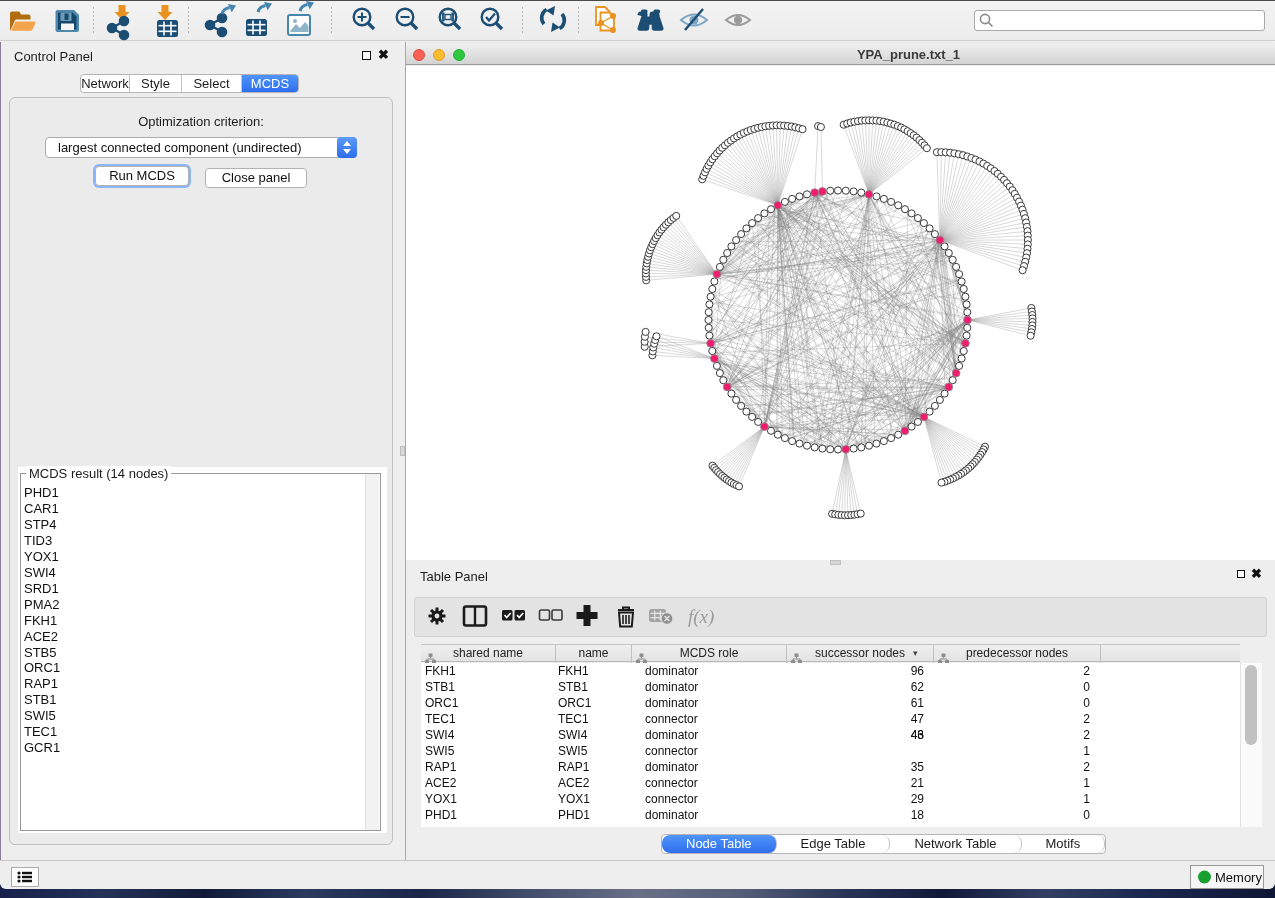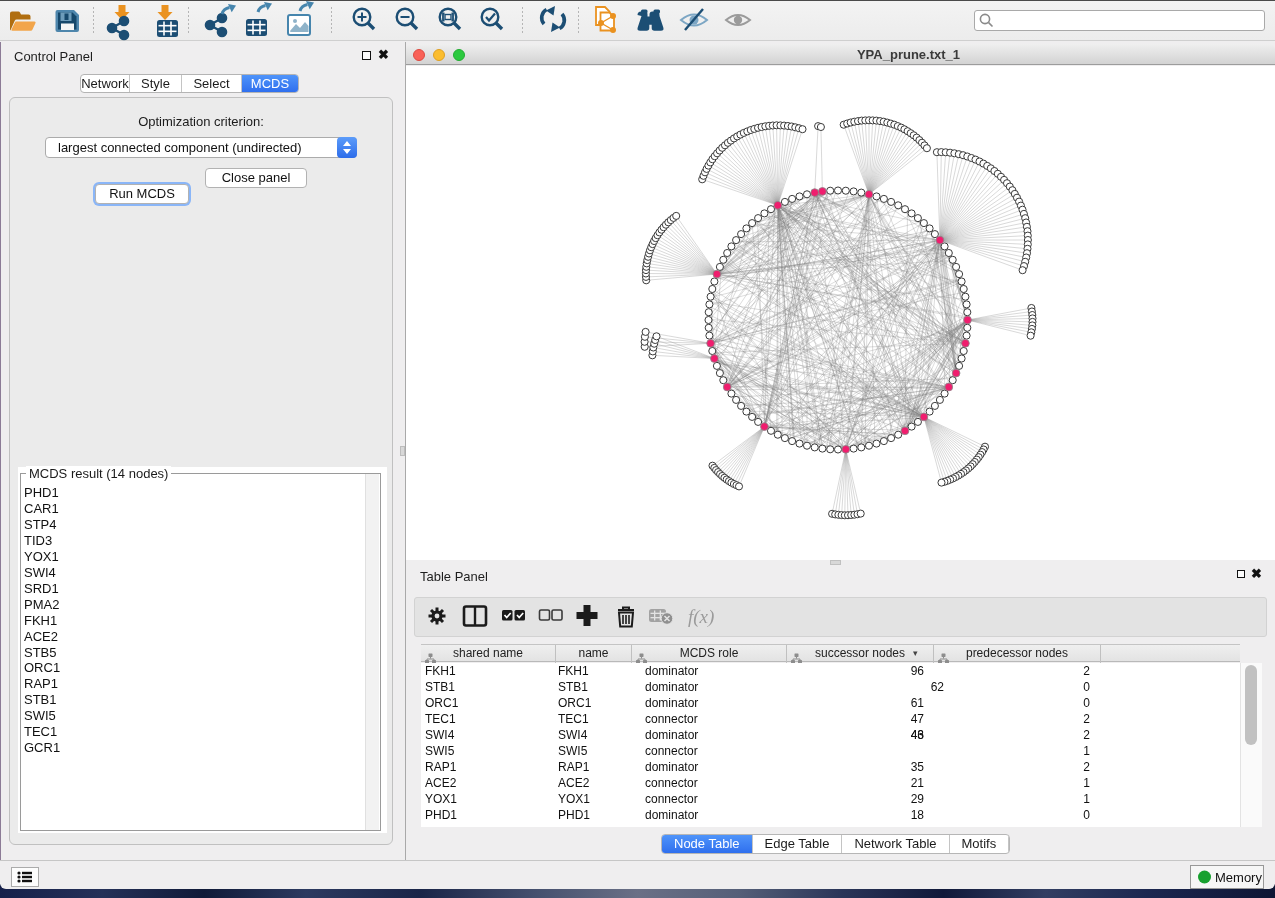--- a/index.html
+++ b/index.html
@@ -18,21 +18,21 @@
 #lp-close { left:378px; top:47px; font-size:13px; font-weight:bold; color:#111; }
 #tabs { left:80px; top:74px; height:19px; display:flex; border:1px solid #b4b4b4; border-radius:4px; overflow:hidden; background:#fff; }
 #tabs span { font-size:13px; color:#1b1b1b; line-height:17px; text-align:center; border-right:1px solid #c4c4c4; }
 #tabs span:nth-child(1){width:49px;} #tabs span:nth-child(2){width:52px;} #tabs span:nth-child(3){width:60px;} #tabs span:nth-child(4){width:56px;}
 #tabs span.active { background:linear-gradient(#4f94fa,#2f6fee); color:#fff; border-right:none; }
 #tabpane { left:9px; top:97px; width:384px; height:748px; background:#ebebeb; border:1px solid #c0c0c0; border-radius:6px; }
 #optlabel { left:9px; top:114px; width:384px; text-align:center; font-size:13px; color:#1b1b1b; }
 #selectbox { left:45px; top:137px; width:312px; height:21px; background:#fff; border:1px solid #ababab; border-radius:4px; font-size:13px; color:#111; line-height:19px; padding-left:12px; }
 #stepper { left:337px; top:137px; width:20px; height:21px; border-radius:4px; background:linear-gradient(#5c9cfa,#2c6cea); }
 .btn { position:absolute; height:20px; background:#fff; border:1px solid #b2b2b2; border-radius:4px; font-size:13px; color:#111; text-align:center; line-height:18px; }
-#runbtn { left:95px; top:184px; width:94px; box-shadow:0 0 0 2px rgba(128,176,250,0.9); }
+#runbtn { left:95px; top:166px; width:94px; box-shadow:0 0 0 2px rgba(128,176,250,0.9); }
 #closebtn { left:205px; top:168px; width:102px; }
 #listbox { left:18px; top:467px; width:369px; height:366px; background:#fff; }
 #fieldset { left:20px; top:473px; width:361px; height:358px; border:1px solid #9a9a9a; }
 #legend { left:26px; top:466px; background:#fff; padding:0 3px; font-size:13px; color:#1b1b1b; }
 #mcdslist { left:24px; top:485px; font-size:13px; color:#111; line-height:15.95px; }
 #lb-scroll { left:365px; top:474px; width:14px; height:356px; background:#f2f2f2; border-left:1px solid #e0e0e0; }
 
 #vdiv { left:400px; top:42px; width:6px; height:818px; background:#efeeef; }
 #vdivline { left:405px; top:42px; width:1px; height:818px; background:#a9a9a9; }
 #vhandle { left:400px; top:446px; width:5px; height:10px; background:#d8d8d8; border:1px solid #bdbdbd; }
@@ -48,21 +48,21 @@
 #tp-float { left:1237px; top:570px; width:8px; height:8px; border:1.5px solid #111; background:#fbfbfb; }
 #tp-close { left:1251px; top:566px; font-size:13px; font-weight:bold; color:#111; }
 #tp-toolbar { left:414px; top:597px; width:853px; height:40px; background:#e3e3e3; border:1px solid #d2d2d2; border-radius:3px; }
 #tblhead { left:421px; top:644px; width:819px; height:18px; background:linear-gradient(#efefef,#e3e3e3); border-top:1px solid #c4c4c4; border-bottom:1px solid #b9b9b9; }
 .hcol { position:absolute; top:0; height:18px; border-right:1px solid #c0c0c0; font-size:12px; color:#222; text-align:center; line-height:17px; }
 #tblbody { left:421px; top:663px; width:819px; height:164px; background:#fff; font-size:12px; color:#111; }
 .cell { position:absolute; height:16px; line-height:16px; }
 #tbl-scroll { left:1240px; top:663px; width:22px; height:164px; background:#fafafa; border-left:1px solid #e3e3e3; }
 #tbl-thumb { left:1245px; top:665px; width:12px; height:80px; background:#c1c1c1; border-radius:6px; }
 #tp-tabs { left:661px; top:834px; height:20px; display:flex; border:1px solid #b6b6b6; border-radius:4px; overflow:hidden; background:#fff; }
-#tp-tabs span { font-size:13px; color:#1b1b1b; line-height:18px; padding:0 12px; border-right:1px solid #c4c4c4; }
+#tp-tabs span { font-size:13px; color:#1b1b1b; line-height:18px; padding:0 24px; border-right:1px solid #c4c4c4;border-radius:8px; }
 #tp-tabs span.active { background:linear-gradient(#4f94fa,#2f6fee); color:#fff; }
 
 #statusbar { left:0; top:860px; width:1275px; height:29px; background:#efeeef; border-top:1px solid #c6c6c6; border-radius:0 0 6px 6px; }
 #listbtn { left:11px; top:867px; width:28px; height:20px; background:#fdfdfd; border:1px solid #ababab; }
 #membtn { left:1190px; top:865px; width:74px; height:24px; background:#f6f6f6; border:1px solid #989898; }
 #wallpaper { left:0; top:884px; width:1275px; height:14px; z-index:-1; background:linear-gradient(90deg,#16204a 0%,#253158 8%,#101a38 16%,#2c3a60 24%,#1a2548 33%,#45506e 42%,#6a7086 50%,#555f78 58%,#2a3558 66%,#11193a 74%,#323e62 82%,#1c2750 90%,#0e1634 100%); }
 </style>
 </head>
 <body>
 <div class="abs" id="toolbar"></div>
@@ -488,21 +488,21 @@
   </div>
 <div class="abs" id="tblbody">
     <div class="cell" style="left:4px; top:0px;">FKH1</div>
     <div class="cell" style="left:137px; top:0px;">FKH1</div>
     <div class="cell" style="left:224px; top:0px;">dominator</div>
     <div class="cell" style="left:413px; width:90px; top:0px; text-align:right;">96</div>
     <div class="cell" style="left:579px; width:90px; top:0px; text-align:right;">2</div>
     <div class="cell" style="left:4px; top:16px;">STB1</div>
     <div class="cell" style="left:137px; top:16px;">STB1</div>
     <div class="cell" style="left:224px; top:16px;">dominator</div>
-    <div class="cell" style="left:433px; width:90px; top:16px; text-align:right;">62</div>
+    <div class="cell" style="left:413px; width:90px; top:16px; text-align:right;">62</div>
     <div class="cell" style="left:579px; width:90px; top:16px; text-align:right;">0</div>
     <div class="cell" style="left:4px; top:32px;">ORC1</div>
     <div class="cell" style="left:137px; top:32px;">ORC1</div>
     <div class="cell" style="left:224px; top:32px;">dominator</div>
     <div class="cell" style="left:413px; width:90px; top:32px; text-align:right;">61</div>
     <div class="cell" style="left:579px; width:90px; top:32px; text-align:right;">0</div>
     <div class="cell" style="left:4px; top:48px;">TEC1</div>
     <div class="cell" style="left:137px; top:48px;">TEC1</div>
     <div class="cell" style="left:224px; top:48px;">connector</div>
     <div class="cell" style="left:413px; width:90px; top:48px; text-align:right;">47</div>

